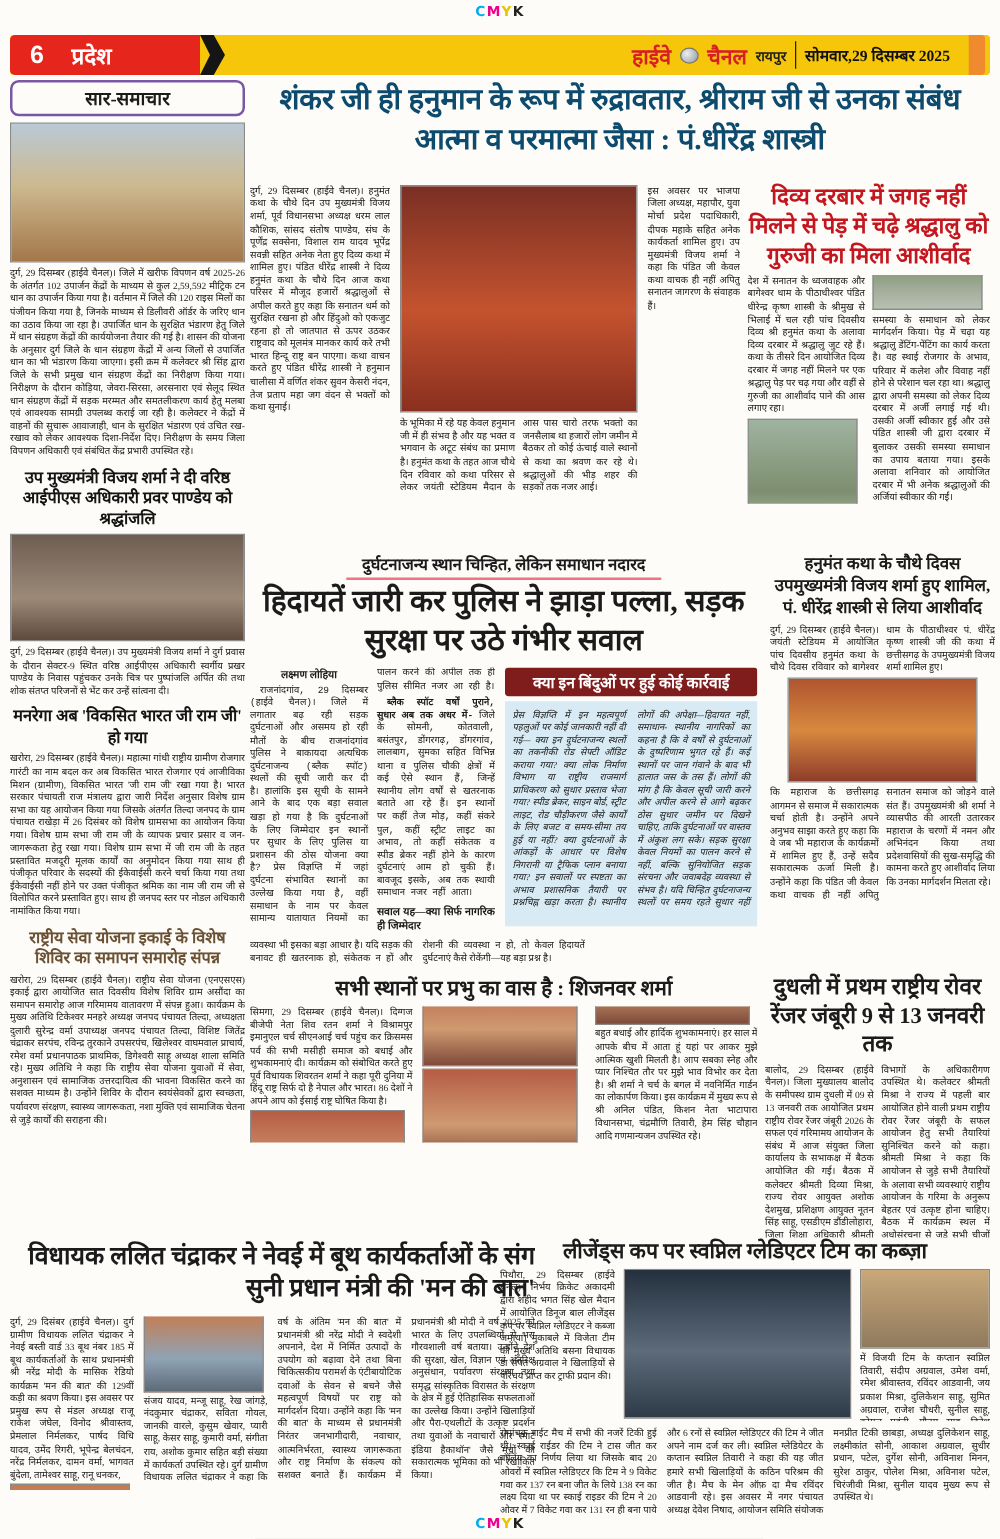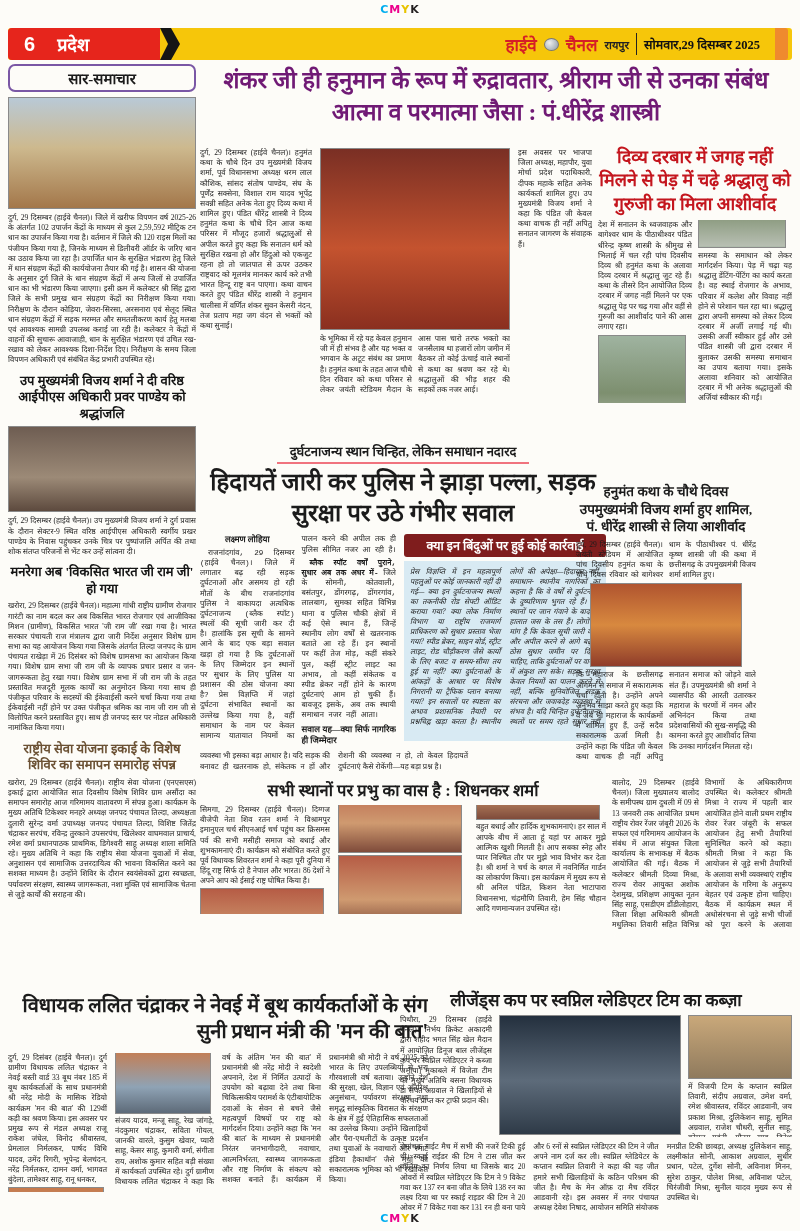--- a/index.html
+++ b/index.html
@@ -35,21 +35,21 @@
   .saar-box{border:2px solid #7a57a5;border-radius:7px;text-align:center;font-weight:bold;
             font-size:15px;padding:2px 0;margin-bottom:5px;}
   .sb-headline{font-weight:bold;text-align:center;font-size:13px;line-height:1.28;margin:7px 0 4px;}
   .hl-outline{color:#6b5134;}
   .hl-solid{color:#141414;}
   .sb-photo{width:100%;margin:2px 0 4px;}
   .ph-field{height:112px;background:linear-gradient(180deg,#b9c9d6 0%,#cdb98e 45%,#a3774a 100%);}
   .ph-tribute{height:86px;background:linear-gradient(180deg,#6e5d52,#9c8a77 60%,#5d4a3e);}
   
   .lead-headline{position:absolute;left:200px;top:64px;width:592px;height:80px;text-align:center;
-                 font-weight:bold;font-size:23.5px;line-height:1.38;color:#701a75;}
+                 font-weight:bold;font-size:23.5px;line-height:1.38;color:#0c4a6e;}
   .lead-art{position:absolute;left:200px;top:148px;width:392px;height:290px;display:flex;gap:8px;overflow:hidden;}
   .lead-col{width:112px;overflow:hidden;}
   .lead-mid{width:190px;}
   .ph-shastri{width:100%;height:182px;background:linear-gradient(180deg,#7a2f24,#c4532f 55%,#8a2f1f);}
   .lead-mid-text{columns:2;column-gap:6px;height:102px;margin-top:4px;overflow:hidden;}
   .lead-col-c{flex:1;overflow:hidden;}
   
   .divya{position:absolute;left:598px;top:146px;width:194px;height:292px;overflow:hidden;}
   .divya-headline{color:#c4161e;font-weight:bold;font-size:18px;line-height:1.3;text-align:center;margin-bottom:4px;}
   .divya-body{columns:2;column-gap:6px;height:236px;overflow:hidden;}
@@ -64,21 +64,21 @@
   .byline{font-weight:bold;text-align:center;font-size:8.5px;margin-bottom:2px;}
   .subhead{font-weight:bold;font-size:8.5px;margin:3px 0 2px;}
   .subhead-rule{height:2px;background:#f0737e;margin:2px 0 3px;}
   .police-right{flex:1;}
   .pr-title{background:#7f1d1d;color:#fff;font-weight:bold;text-align:center;font-size:12.5px;
             padding:3px 0;border-radius:3px;}
   .pr-box{background:#d8eaf3;margin-top:4px;padding:6px;columns:2;column-gap:9px;
           font-style:italic;font-size:7.4px;line-height:1.35;text-align:justify;height:168px;overflow:hidden;}
   .police-bottom{columns:3;column-gap:8px;margin-top:5px;height:40px;overflow:hidden;}
   
-  .hanumant{position:absolute;left:576px;top:442px;width:180px;height:334px;overflow:hidden;margin-top:41px;}
+  .hanumant{position:absolute;left:616px;top:442px;width:180px;height:334px;overflow:hidden;}
   .han-headline{font-weight:bold;font-size:13.5px;line-height:1.3;text-align:center;margin-bottom:4px;}
   .han-body{columns:2;column-gap:6px;height:266px;overflow:hidden;}
   .ph-stage{column-span:all;width:152px;height:84px;margin:3px auto;display:block;
             background:linear-gradient(180deg,#b0542f,#d8893f 50%,#8f3c2a);}
   
   .shivratan{position:absolute;left:200px;top:778px;width:406px;height:210px;overflow:hidden;}
   .shiv-headline{font-weight:bold;font-size:16.5px;text-align:center;margin-bottom:4px;}
   .shiv-body{columns:3;column-gap:8px;height:178px;overflow:hidden;}
   .ph-church{width:124px;height:74px;background:linear-gradient(180deg,#b65c45,#cf9a70 60%,#7e4a3a);margin:2px 0;}
   
@@ -194,30 +194,31 @@
   <div class="hanumant">
     <div class="han-headline">हनुमंत कथा के चौथे दिवस उपमुख्यमंत्री विजय शर्मा हुए शामिल, पं. धीरेंद्र शास्त्री से लिया आशीर्वाद</div>
     <div class="han-body body-txt">
       <span>दुर्ग, 29 दिसम्बर (हाईवे चैनल)। जयंती स्टेडियम में आयोजित पांच दिवसीय हनुमंत कथा के चौथे दिवस रविवार को बागेश्वर धाम के पीठाधीश्वर पं. धीरेंद्र कृष्ण शास्त्री जी की कथा में छत्तीसगढ़ के उपमुख्यमंत्री विजय शर्मा शामिल हुए।</span>
       <div class="ph ph-stage"></div>
       <span>कि महाराज के छत्तीसगढ़ आगमन से समाज में सकारात्मक चर्चा होती है। उन्होंने अपने अनुभव साझा करते हुए कहा कि वे जब भी महाराज के कार्यक्रमों में शामिल हुए हैं, उन्हें सदैव सकारात्मक ऊर्जा मिली है। उन्होंने कहा कि पंडित जी केवल कथा वाचक ही नहीं अपितु सनातन समाज को जोड़ने वाले संत हैं। उपमुख्यमंत्री श्री शर्मा ने व्यासपीठ की आरती उतारकर महाराज के चरणों में नमन और अभिनंदन किया तथा प्रदेशवासियों की सुख-समृद्धि की कामना करते हुए आशीर्वाद लिया कि उनका मार्गदर्शन मिलता रहे।</span>
     </div>
   </div>
 
   <div class="shivratan">
-    <div class="shiv-headline">सभी स्थानों पर प्रभु का वास है : शिधनकर शर्मा</div>
+    <div class="shiv-headline">सभी स्थानों पर प्रभु का वास है : शिजनवर शर्मा</div>
     <div class="shiv-body body-txt">
       <span>सिमगा, 29 दिसम्बर (हाईवे चैनल)। दिग्गज बीजेपी नेता शिव रतन शर्मा ने विश्रामपुर इमानुएल चर्च सीएनआई चर्च पहुंच कर क्रिसमस पर्व की सभी मसीही समाज को बधाई और शुभकामनाएं दी। कार्यक्रम को संबोधित करते हुए पूर्व विधायक शिवरतन शर्मा ने कहा पूरी दुनिया में हिंदू राष्ट्र सिर्फ दो है नेपाल और भारत। 86 देशों ने अपने आप को ईसाई राष्ट्र घोषित किया है।</span>
       <div class="ph ph-church"></div>
       <div class="ph ph-church"></div>
       <span>बहुत बधाई और हार्दिक शुभकामनाएं। हर साल में आपके बीच में आता हूं यहां पर आकर मुझे आत्मिक खुशी मिलती है। आप सबका स्नेह और प्यार निश्चित तौर पर मुझे भाव विभोर कर देता है। श्री शर्मा ने चर्च के बगल में नवनिर्मित गार्डन का लोकार्पण किया। इस कार्यक्रम में मुख्य रूप से श्री अनिल पंडित, किशन नेता भाटापारा विधानसभा, चंद्रमौणि तिवारी, हेम सिंह चौहान आदि गणमान्यजन उपस्थित रहे।</span>
     </div>
   </div>
 
   <div class="rover">
+    <div class="rover-headline">दुधली में प्रथम राष्ट्रीय रोवर रेंजर जंबूरी 9 से 13 जनवरी तक</div>
     <div class="rover-body body-txt">बालोद, 29 दिसम्बर (हाईवे चैनल)। जिला मुख्यालय बालोद के समीपस्थ ग्राम दुधली में 09 से 13 जनवरी तक आयोजित प्रथम राष्ट्रीय रोवर रेंजर जंबूरी 2026 के सफल एवं गरिमामय आयोजन के संबंध में आज संयुक्त जिला कार्यालय के सभाकक्ष में बैठक आयोजित की गई। बैठक में कलेक्टर श्रीमती दिव्या मिश्रा, राज्य रोवर आयुक्त अशोक देशमुख, प्रशिक्षण आयुक्त नूतन सिंह साहू, एसडीएम डौंडीलोहारा, जिला शिक्षा अधिकारी श्रीमती मधुलिका तिवारी सहित विभिन्न विभागों के अधिकारीगण उपस्थित थे। कलेक्टर श्रीमती मिश्रा ने राज्य में पहली बार आयोजित होने वाली प्रथम राष्ट्रीय रोवर रेंजर जंबूरी के सफल आयोजन हेतु सभी तैयारियां सुनिश्चित करने को कहा। श्रीमती मिश्रा ने कहा कि आयोजन से जुड़े सभी तैयारियों के अलावा सभी व्यवस्थाएं राष्ट्रीय आयोजन के गरिमा के अनुरूप बेहतर एवं उत्कृष्ट होना चाहिए। बैठक में कार्यक्रम स्थल में अधोसंरचना से जुड़े सभी चीजों को पूरा करने के अलावा यातायात व्यवस्था, हेलीपेड निर्माण एवं सुरक्षा से जुड़े सभी व्यवस्थाओं का पुख्ता इंतजाम सुनिश्चित करने के निर्देश दिए गए।</div>
   </div>
 
   <div class="mankibaat">
     <div class="mkb-headline">विधायक ललित चंद्राकर ने नेवई में बूथ कार्यकर्ताओं के संग सुनी प्रधान मंत्री की 'मन की बात'</div>
     <div class="mkb-body body-txt">
       <span>दुर्ग, 29 दिसंबर (हाईवे चैनल)। दुर्ग ग्रामीण विधायक ललित चंद्राकर ने नेवई बस्ती वार्ड 33 बूथ नंबर 185 में बूथ कार्यकर्ताओं के साथ प्रधानमंत्री श्री नरेंद्र मोदी के मासिक रेडियो कार्यक्रम 'मन की बात' की 129वीं कड़ी का श्रवण किया। इस अवसर पर प्रमुख रूप से मंडल अध्यक्ष राजू राकेश जंघेल, विनोद श्रीवास्तव, प्रेमलाल निर्मलकर, पार्षद विधि यादव, उमेंद रिगरी, भूपेन्द्र बेलचंदन, नरेंद्र निर्मलकर, दामन वर्मा, भागवत बुंदेला, तामेश्वर साहू, रानू धनकर,</span>
       <div class="ph ph-meeting"></div>
       <span>संजय यादव, मन्जू साहू, रेख जांगड़े, नंदकुमार चंद्राकर, सविता गोयल, जानकी वारले, कुसुम खेवार, प्यारी साहू, केसर साहू, कुमारी वर्मा, संगीता राय, अशोक कुमार सहित बड़ी संख्या में कार्यकर्ता उपस्थित रहे। दुर्ग ग्रामीण विधायक ललित चंद्राकर ने कहा कि वर्ष के अंतिम 'मन की बात' में प्रधानमंत्री श्री नरेंद्र मोदी ने स्वदेशी अपनाने, देश में निर्मित उत्पादों के उपयोग को बढ़ावा देने तथा बिना चिकित्सकीय परामर्श के एंटीबायोटिक दवाओं के सेवन से बचने जैसे महत्वपूर्ण विषयों पर राष्ट्र को मार्गदर्शन दिया। उन्होंने कहा कि 'मन की बात' के माध्यम से प्रधानमंत्री निरंतर जनभागीदारी, नवाचार, आत्मनिर्भरता, स्वास्थ्य जागरूकता और राष्ट्र निर्माण के संकल्प को सशक्त बनाते हैं। कार्यक्रम में प्रधानमंत्री श्री मोदी ने वर्ष 2025 को भारत के लिए उपलब्धियों से भरा गौरवशाली वर्ष बताया। उन्होंने देश की सुरक्षा, खेल, विज्ञान एवं अंतरिक्ष अनुसंधान, पर्यावरण संरक्षण तथा समृद्ध सांस्कृतिक विरासत के संरक्षण के क्षेत्र में हुई ऐतिहासिक सफलताओं का उल्लेख किया। उन्होंने खिलाड़ियों और पैरा-एथलीटों के उत्कृष्ट प्रदर्शन तथा युवाओं के नवाचारों और 'स्मार्ट इंडिया हैकाथॉन' जैसे मंचों की सकारात्मक भूमिका को भी रेखांकित किया।</span>
     </div>

